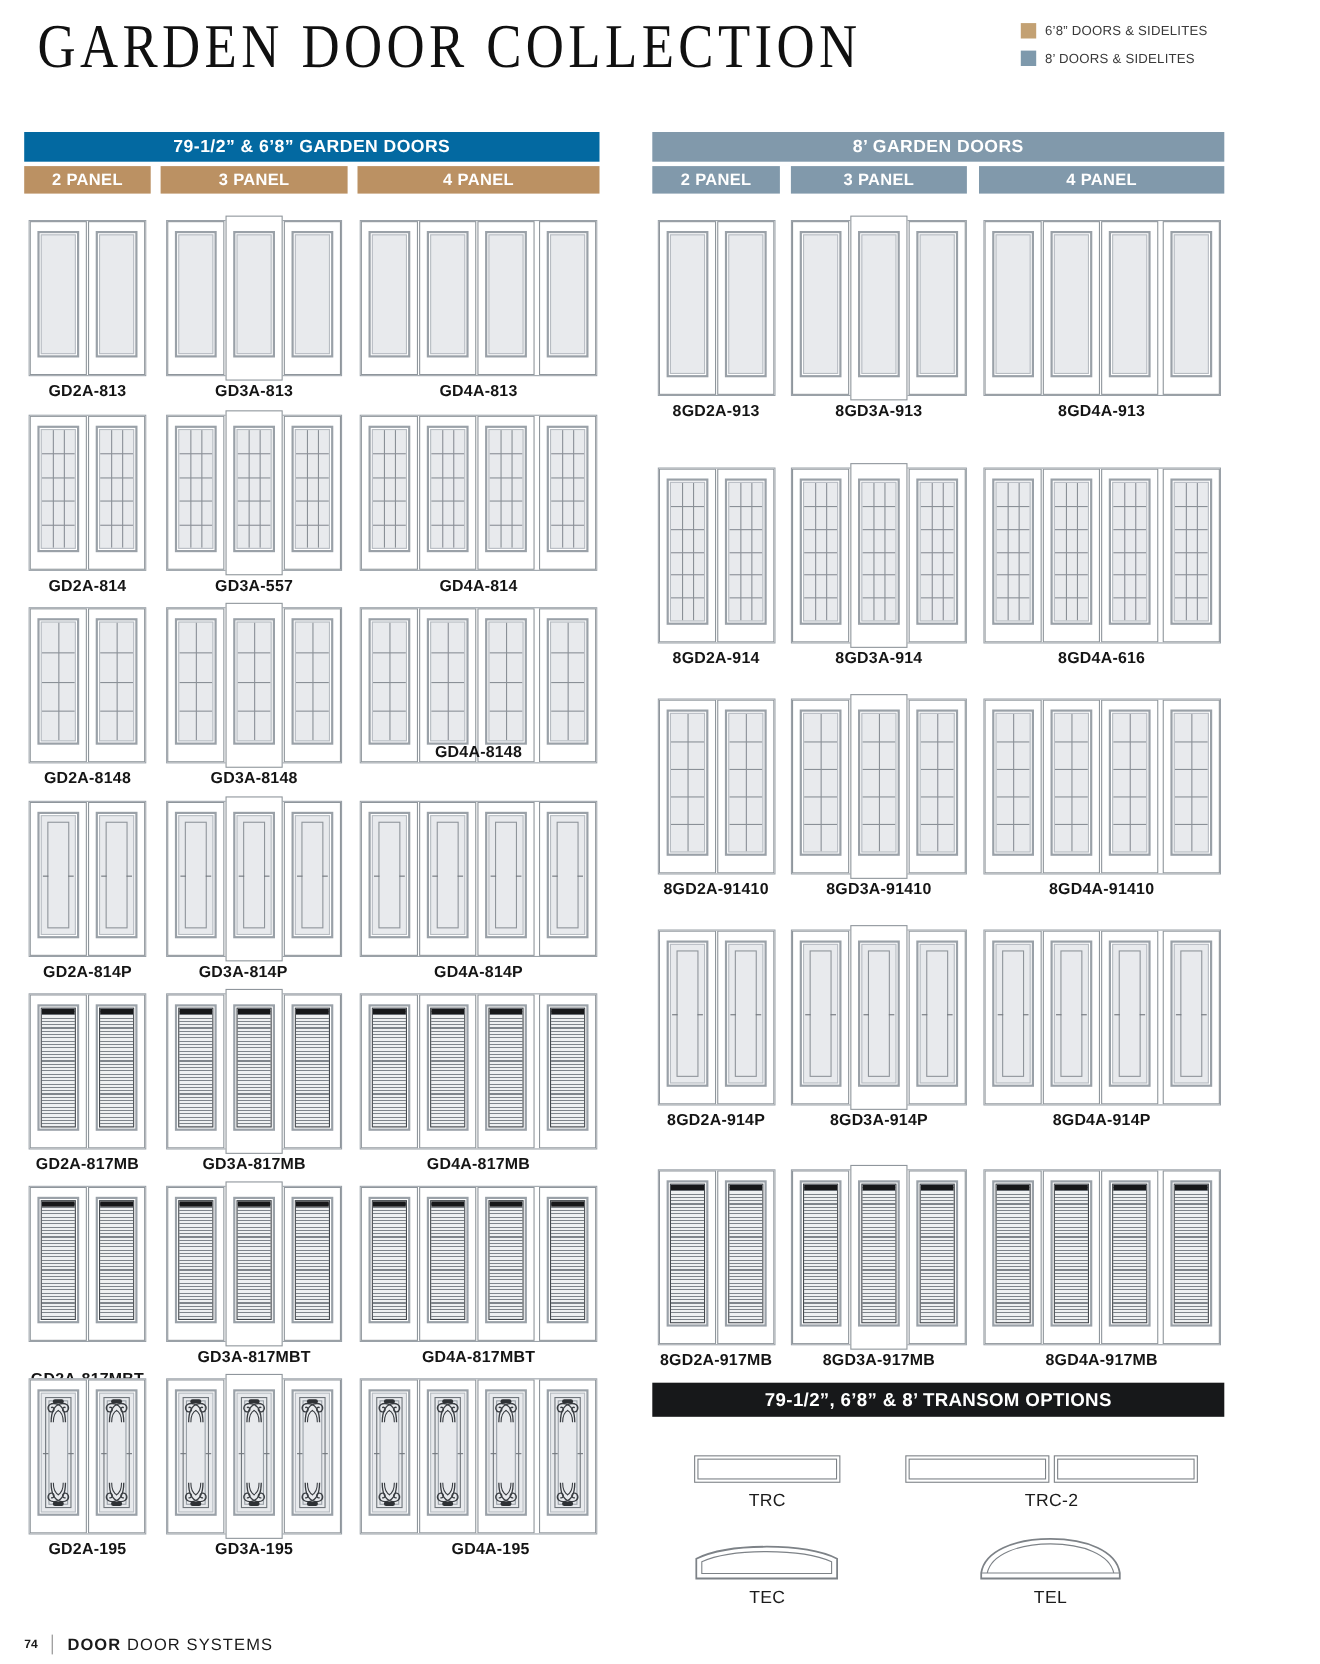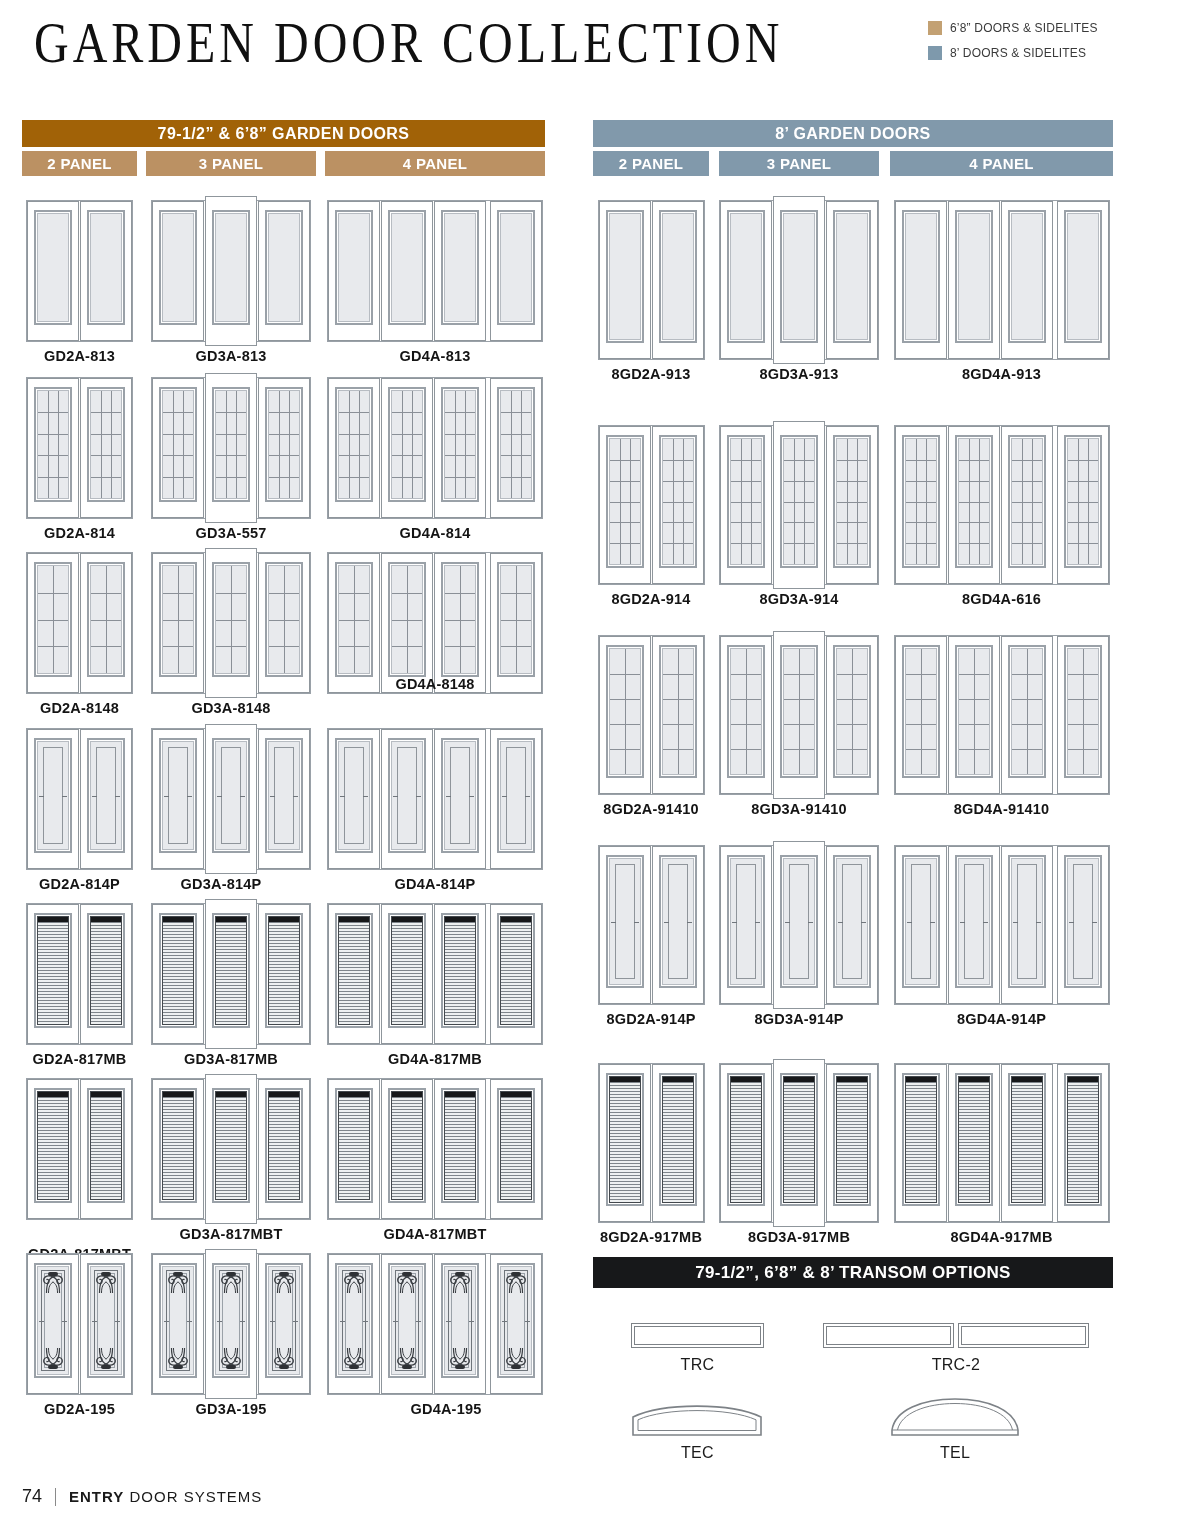--- a/index.html
+++ b/index.html
@@ -96,21 +96,21 @@
     position:absolute; text-align:center; font-size:16px;
     color:#1b1b1b; letter-spacing:.3px;
   }
   #trc-label  { left:631px; top:1356px; width:133px; }
   #trc2-label { left:823px; top:1356px; width:266px; }
   #tec-label  { left:631px; top:1444px; width:133px; }
   #tel-label  { left:890px; top:1444px; width:130px; }
 
   
   .footer { position:absolute; left:22px; top:1486px; display:flex; align-items:center; }
-  .footer .pg { font-weight:400; font-size:18px; color:#1a1a1a; }
+  .footer .pg { font-weight:700; font-size:11px; color:#1a1a1a; }
   .footer .divider { width:1px; height:18px; background:#8a8a8a; margin:0 13px; }
   .footer .brand { font-size:15px; letter-spacing:1px; color:#1a1a1a; }
   .footer .brand b { font-weight:700; }
 </style>
 </head>
 <body>
 
 <div class="title">GARDEN DOOR COLLECTION</div>
 
 <div class="legend">
@@ -118,21 +118,21 @@
     <span class="sw" style="background: rgb(195, 161, 115);"></span>
     <span class="legend-label">6’8” DOORS &amp; SIDELITES</span>
   </div>
   <div class="legend-row">
     <span class="sw" style="background: rgb(126, 153, 172);"></span>
     <span class="legend-label">8’ DOORS &amp; SIDELITES</span>
   </div>
 </div>
 
 <div id="doors-layer">
-    <div class="bar main-bar" style="left: 22px; top: 120px; width: 523px; background: #a16207;">79-1/2”  &amp;  6’8” GARDEN DOORS</div>
+    <div class="bar main-bar" style="left: 22px; top: 120px; width: 523px; background: #0369a1;">79-1/2”  &amp;  6’8” GARDEN DOORS</div>
     <div class="bar col-bar" style="left: 22px; top: 151px; width: 115px; background: rgb(187, 145, 99);">2 PANEL</div>
     <div class="bar col-bar" style="left: 146px; top: 151px; width: 170px; background: rgb(187, 145, 99);">3 PANEL</div>
     <div class="bar col-bar" style="left: 325px; top: 151px; width: 220px; background: rgb(187, 145, 99);">4 PANEL</div>
     <div class="unit" style="left: 26px; top: 200px; width: 107px; height: 142px;">
       <div class="leaf">
         <div class="glass-wrap">
           <div class="glass"></div>
         </div>
       </div>
       <div class="leaf">
@@ -1380,14 +1380,14 @@
     <path d="M2 42 L2 37 C5 17 32 6 65 6 C98 6 125 17 128 37 L128 42 Z" fill="#ffffff" stroke="#7d8287" stroke-width="1.6"></path>
     <path d="M7.5 37 C11 20 36 10.5 65 10.5 C94 10.5 119 20 122.5 37" fill="none" stroke="#7d8287" stroke-width="1"></path>
     <path d="M2 37 L128 37" fill="none" stroke="#7d8287" stroke-width="1"></path>
   </svg>
 </div>
 <div class="t-label" id="tel-label">TEL</div>
 
 <div class="footer">
   <span class="pg">74</span>
   <span class="divider"></span>
-  <span class="brand"><b>ENTRY</b> <span>DOOR SYSTEMS</span></span>
+  <span class="brand"><b>DOOR</b> <span>DOOR SYSTEMS</span></span>
 </div>
 
 </body></html>

